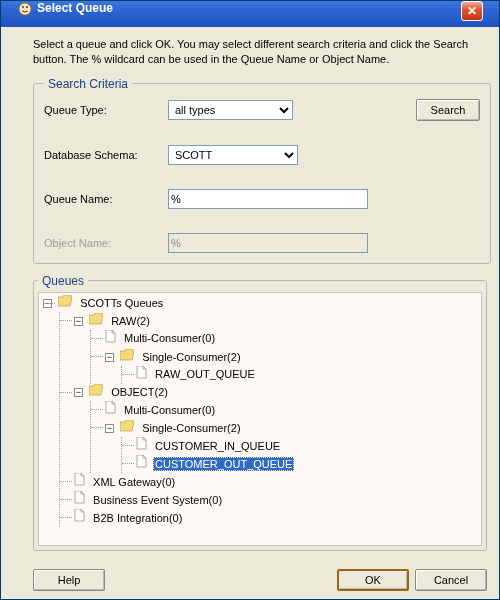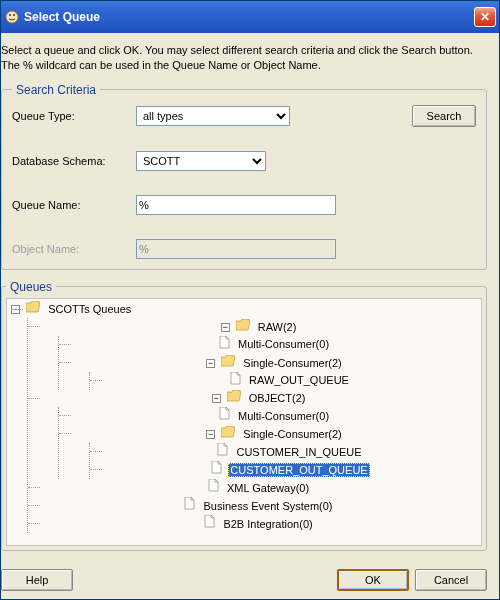--- a/index.html
+++ b/index.html
@@ -12,26 +12,25 @@
   .dialog {
     width: 500px;
     height: 600px;
     background: #ece9d8;
     border: 1px solid #003c74;
     box-sizing: border-box;
     display: flex;
     flex-direction: column;
   }
   .titlebar {
-    height: 32px;
+    height: 26px;
     background: linear-gradient(to bottom, #3b77dd 0%, #2a5fce 45%, #2a5fce 55%, #1f4fbb 100%);
     color: #fff;
     display: flex;
-    align-items: center;
-    padding: 0 3px;
+    padding: 0 16px;
     font-weight: bold;
     font-size: 12px;
   }
   .titlebar .app-icon {
     width: 16px;
     height: 16px;
     margin-right: 4px;
     display: flex;
     align-items: center;
     justify-content: center;
@@ -55,20 +54,21 @@
     font-weight: bold;
     font-size: 12px;
     line-height: 1;
   }
   .content {
     flex: 1;
     padding: 10px 12px 8px 0;
     display: flex;
     flex-direction: column;
     box-sizing: border-box;
+    margin-left: 32px;
   }
   .instructions {
     margin-bottom: 10px;
     color: #000;
     line-height: 1.35;
   }
   fieldset {
     border: 1px solid #b8b8b8;
     border-radius: 3px;
     padding: 8px 10px 10px 10px;
@@ -139,21 +139,20 @@
   }
   ul.tree, ul.tree ul {
     list-style: none;
     margin: 0;
     padding: 0;
   }
   ul.tree ul {
     margin-left: 16px;
     border-left: 1px dotted #a0a0a0;
     padding-left: 0;
-    text-align: center;
   }
   ul.tree li {
     position: relative;
     padding-left: 14px;
     line-height: 17px;
     white-space: nowrap;
   }
   ul.tree li::before {
     content: "";
     position: absolute;
@@ -231,21 +230,21 @@
 
   <div class="content">
 
     <div class="instructions">Select a queue and click OK. You may select different search criteria and click the Search button. The % wildcard can be used in the Queue Name or Object Name.</div>
 
     <fieldset>
       <legend>Search Criteria</legend>
       <div class="criteria-grid">
 
         <label>Queue Type:</label>
-        <select style="width:154px;">
+        <select style="width:125px;">
           <option>all types</option>
         </select>
         <div></div>
         <div class="search-btn-wrap">
           <button class="btn">Search</button>
         </div>
 
         <label>Database Schema:</label>
         <select style="width:130px;">
           <option>SCOTT</option>

